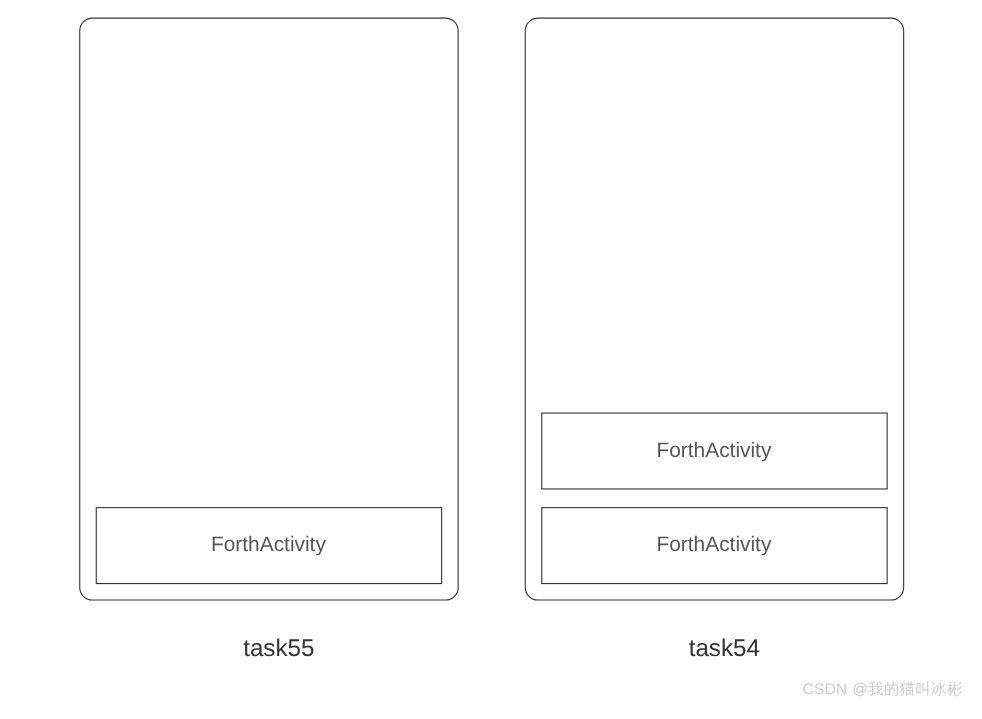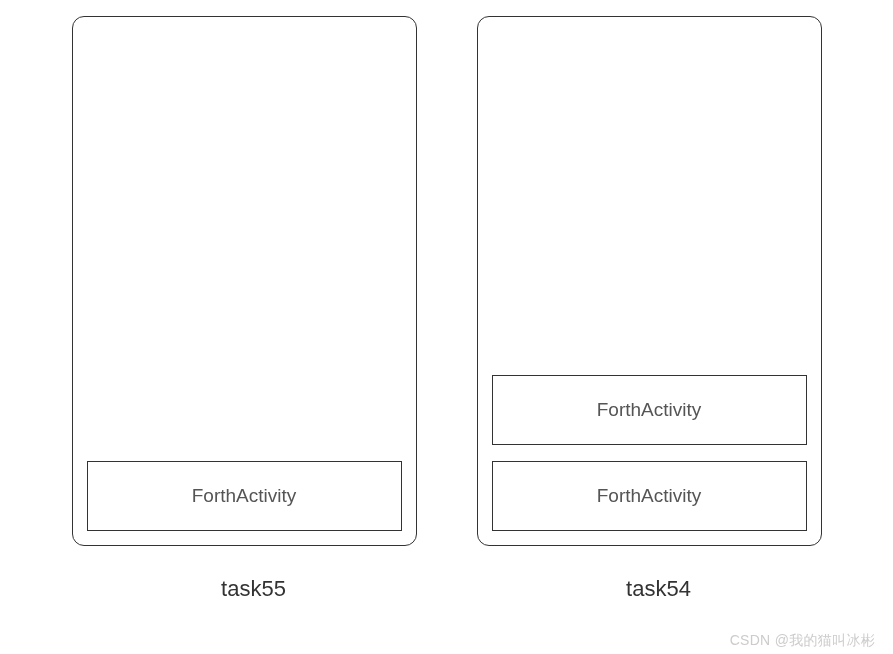--- a/index.html
+++ b/index.html
@@ -49,21 +49,21 @@
       background: #ffffff;
     }
     .task-label {
       margin-top: 30px;
       font-size: 22px;
       color: #333;
       margin-left: 19px;
     }
     .watermark {
       position: absolute;
-      bottom: 4px;
+      bottom: 18px;
       right: 18px;
       font-size: 14px;
       color: #cccccc;
       letter-spacing: 0.3px;
     }
   </style>
 </head>
 <body>
 
 <div class="container">

